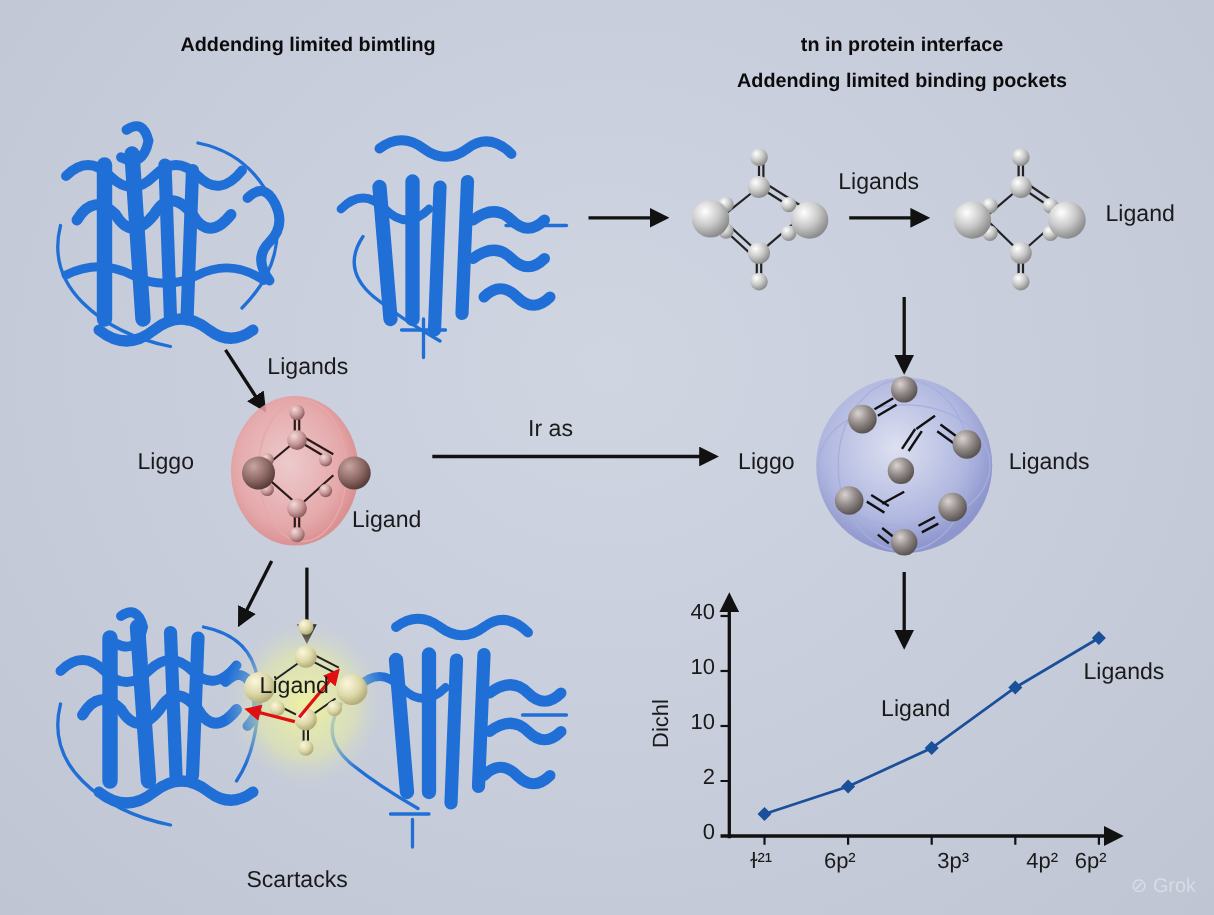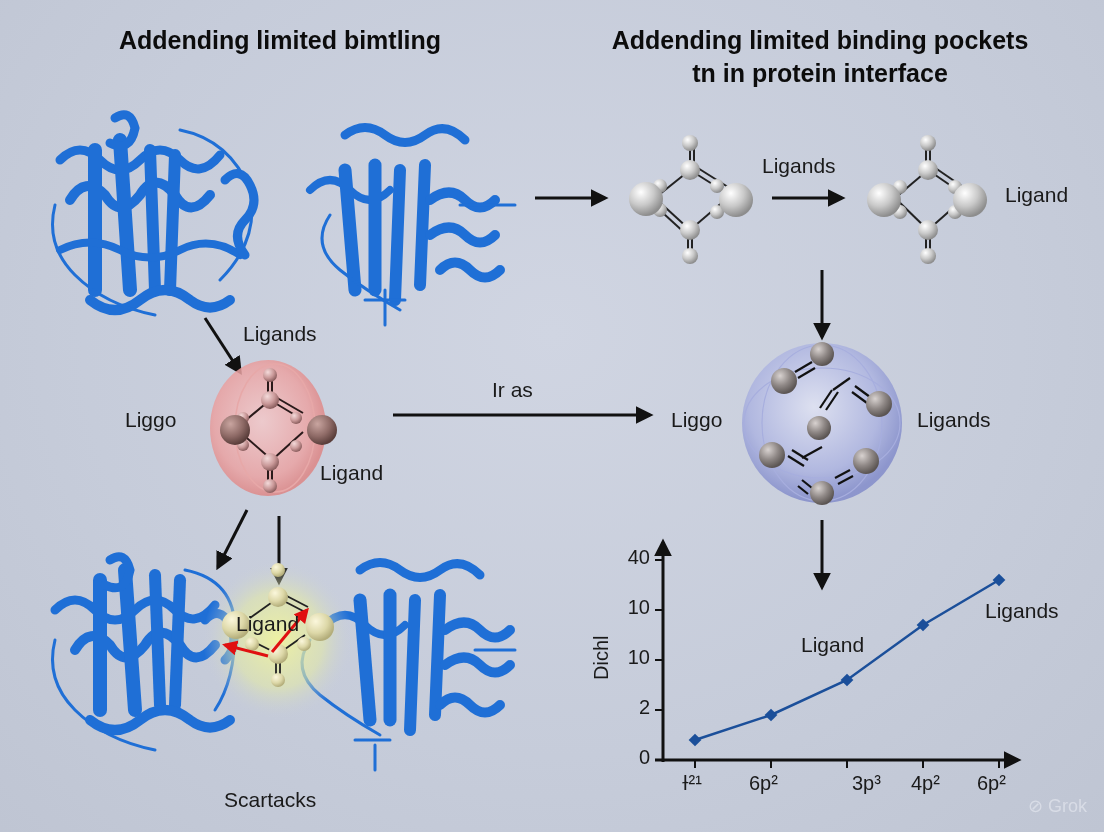--- a/index.html
+++ b/index.html
@@ -3,37 +3,37 @@
 <meta charset="utf-8">
 <style>
   html, body { margin:0; padding:0; }
   body {
     width:1104px; height:832px; overflow:hidden; position:relative;
     background: radial-gradient(ellipse at 50% 40%, #d0d5e2 0%, #c6ccda 60%, #bfc5d3 100%);
     font-family: "Liberation Sans", "DejaVu Sans", sans-serif;
     color:#111;
   }
   .title {
-    position:absolute; font-weight:bold; font-size:25px; line-height:33px;
+    position:absolute; font-weight:bold; font-size:18px; line-height:33px;
     text-align:center; color:#0c0c0c;
   }
   .lbl { position:absolute; font-size:21px; color:#1a1a1a; white-space:nowrap; }
   svg.layer { position:absolute; left:0; top:0; }
   .tick-lbl { position:absolute; font-size:20px; color:#1a1a1a; }
   .watermark { position:absolute; font-size:18px; color:#d8dce6; font-weight:normal; }
 </style>
 </head>
 <body>
 
 <div class="title" style="left:60px; top:24px; width:440px;">
   <div>Addending limited bimtling</div>
 </div>
 <div class="title" style="left:570px; top:24px; width:500px;">
+  <div>tn in protein interface</div>
   <div>Addending limited binding pockets</div>
-  <div>tn in protein interface</div>
 </div>
 
 <svg class="layer" width="1104" height="832" viewBox="0 0 1104 832">
   <defs>
     <marker id="ah" viewBox="0 0 10 10" refX="8" refY="5" markerWidth="6" markerHeight="6" orient="auto-start-reverse">
       <path d="M0,0 L10,5 L0,10 z" fill="#111"></path>
     </marker>
     <marker id="ahr" viewBox="0 0 10 10" refX="8" refY="5" markerWidth="5" markerHeight="5" orient="auto">
       <path d="M0,0 L10,5 L0,10 z" fill="#e01010"></path>
     </marker>
@@ -292,39 +292,39 @@
         <rect x="994.5" y="575.5" width="9" height="9" transform="rotate(45 999 580)"></rect>
       </g>
   </g>
 </svg>
 
 <div class="lbl" style="left:762px; top:154px;">Ligands</div>
 <div class="lbl" style="left:1005px; top:183px;">Ligand</div>
 <div class="lbl" style="left:243px; top:322px;">Ligands</div>
 <div class="lbl" style="left:125px; top:408px;">Liggo</div>
 <div class="lbl" style="left:320px; top:461px;">Ligand</div>
-<div class="lbl" style="left:492px; top:378px;">Ir as</div>
+<div class="lbl" style="left:480px; top:378px;">Ir as</div>
 <div class="lbl" style="left:671px; top:408px;">Liggo</div>
 <div class="lbl" style="left:917px; top:408px;">Ligands</div>
 <div class="lbl" style="left:236px; top:612px;">Ligand</div>
 <div class="lbl" style="left:224px; top:788px;">Scartacks</div>
 
 <div class="lbl" style="left:590px; top:680px; font-size:20px; transform:rotate(-90deg); transform-origin:left top;">Dichl</div>
 <div id="chart-ylabels">
     <div class="tick-lbl" style="right: 454px; top: 746px;">0</div>
     <div class="tick-lbl" style="right: 454px; top: 696px;">2</div>
     <div class="tick-lbl" style="right: 454px; top: 646px;">10</div>
     <div class="tick-lbl" style="right: 454px; top: 596px;">10</div>
     <div class="tick-lbl" style="right: 454px; top: 546px;">40</div>
   </div>
 <div id="chart-xlabels">
     <div class="tick-lbl" style="left: 682px; top: 772px;">ɫ²¹</div>
     <div class="tick-lbl" style="left: 749px; top: 772px;">6p²</div>
     <div class="tick-lbl" style="left: 852px; top: 772px;">3p³</div>
-    <div class="tick-lbl" style="left: 911px; top: 772px;">4p²</div>
+    <div class="tick-lbl" style="left: 933px; top: 772px;">4p²</div>
     <div class="tick-lbl" style="left: 977px; top: 772px;">6p²</div>
   </div>
 <div id="chart-annotations">
     <div class="lbl" style="left: 801px; top: 633px;">Ligand</div>
     <div class="lbl" style="left: 985px; top: 599px;">Ligands</div>
   </div>
 
 <div class="watermark" style="left:1028px; top:795px;">
   <span>⊘</span>
   <span>Grok</span>

